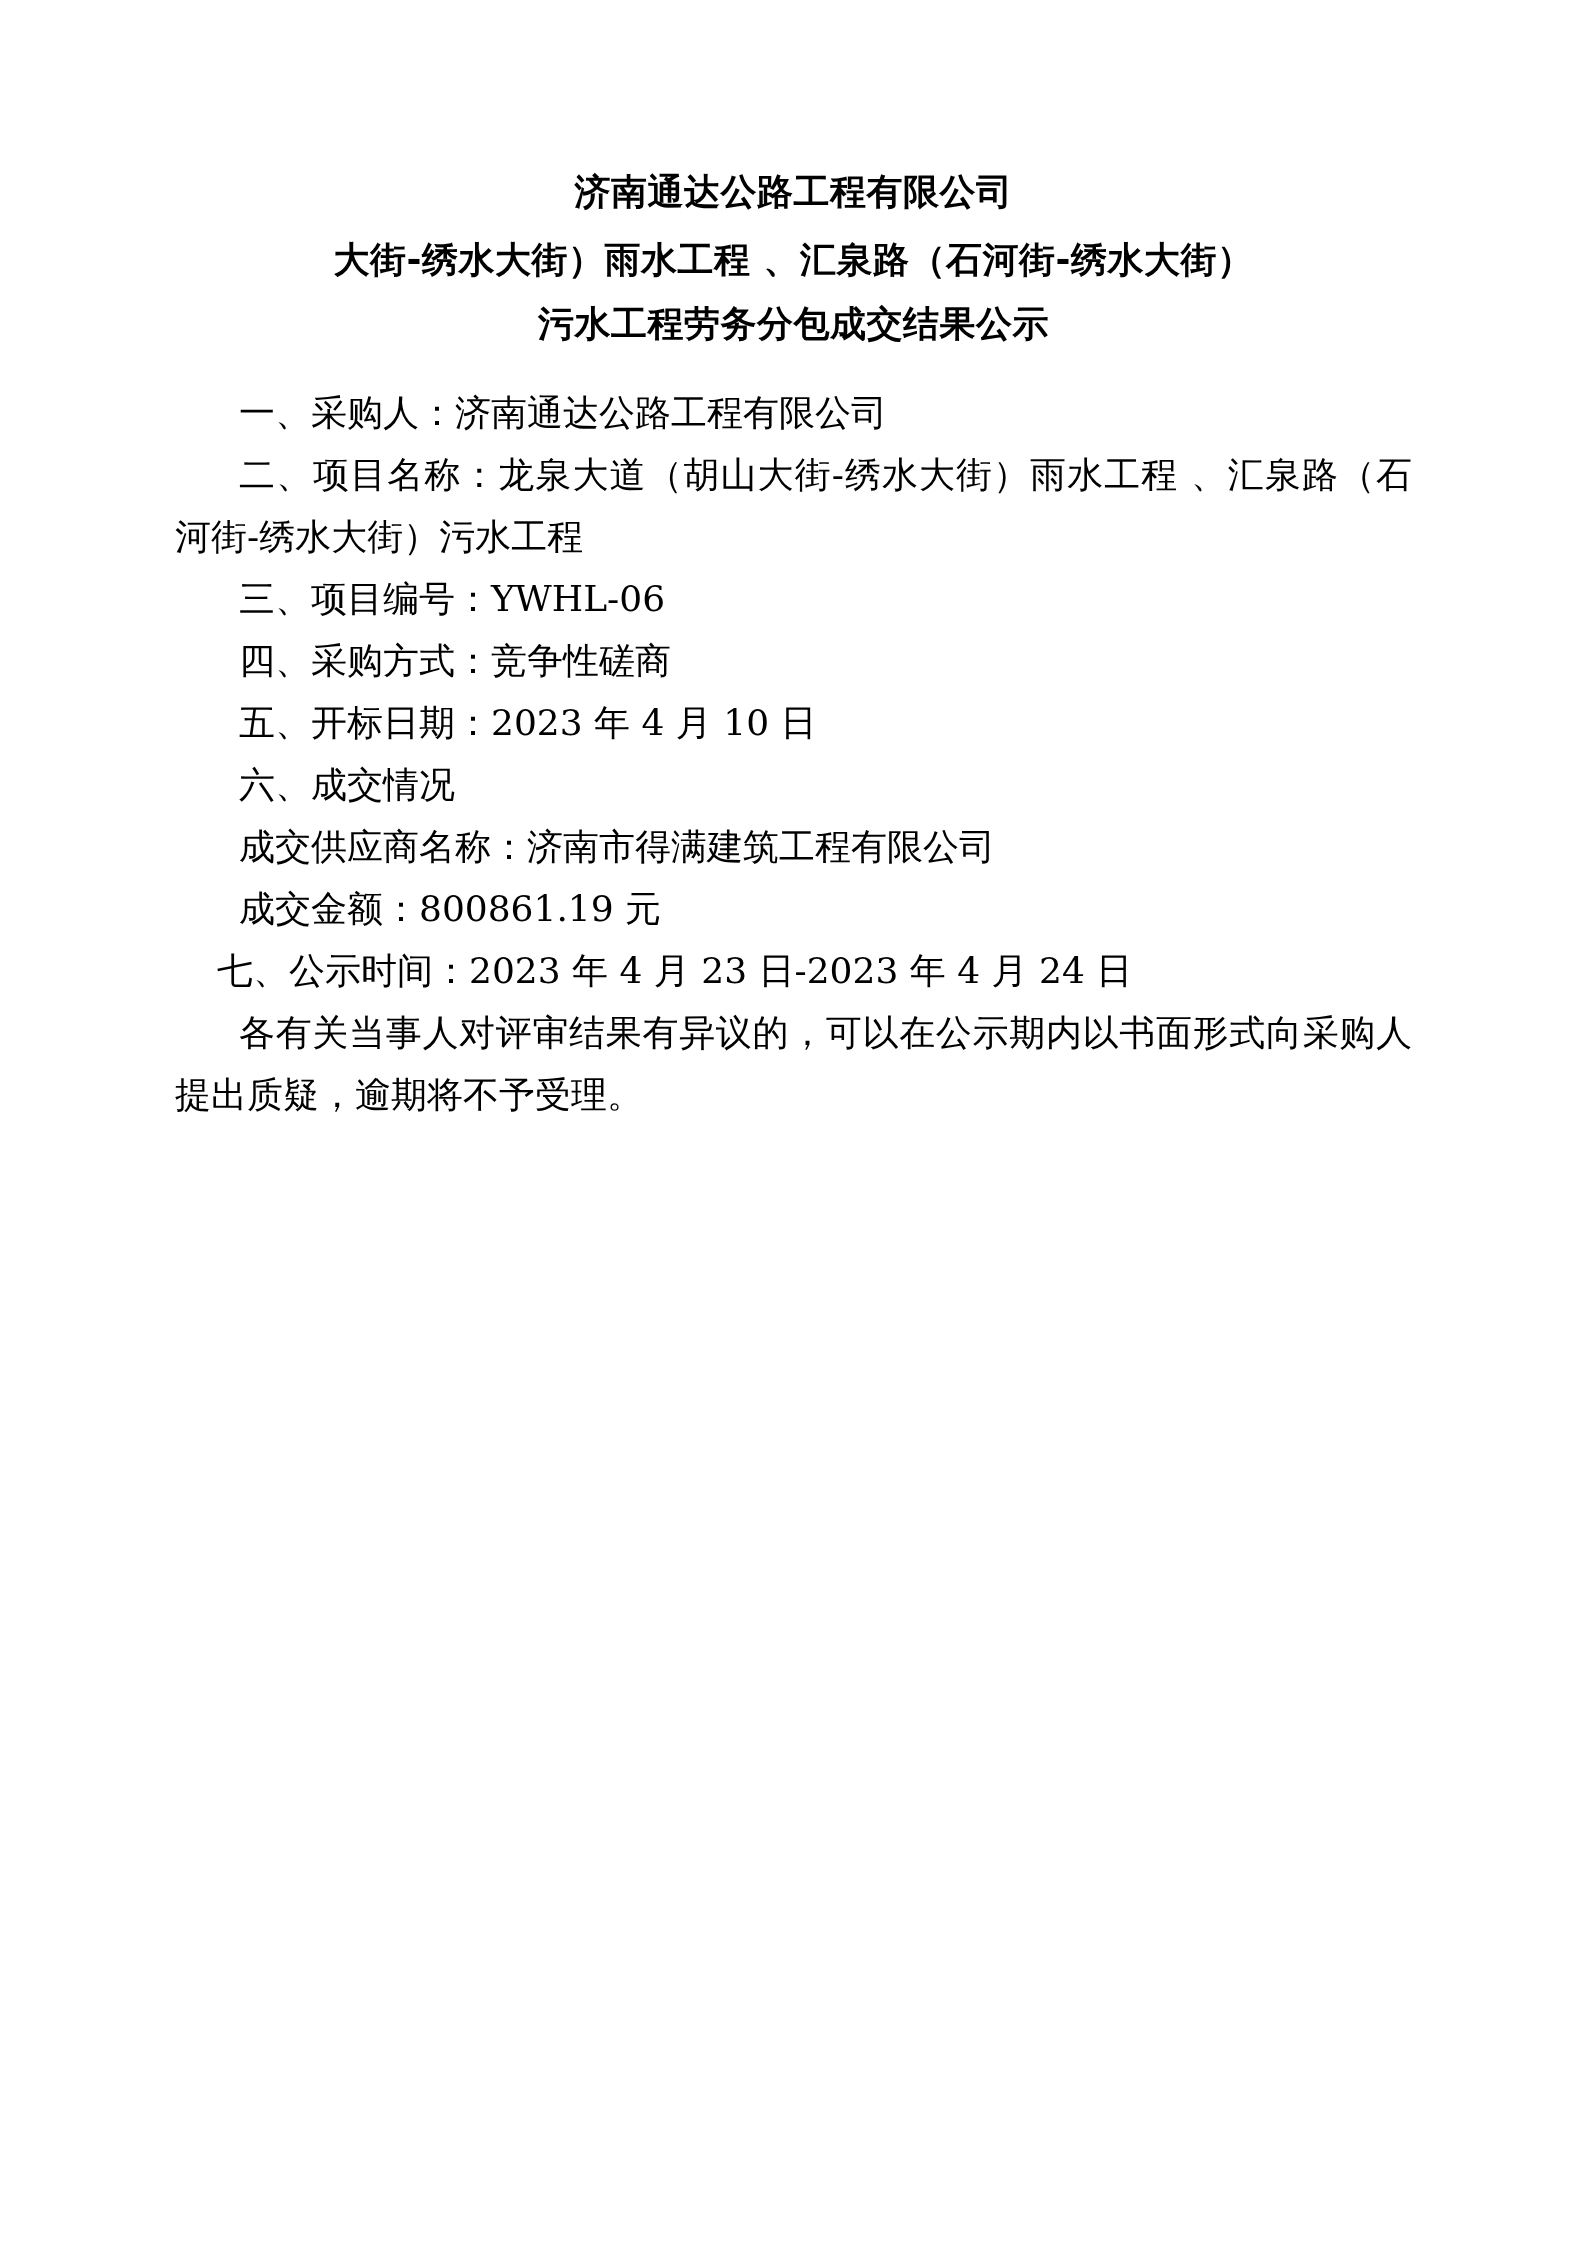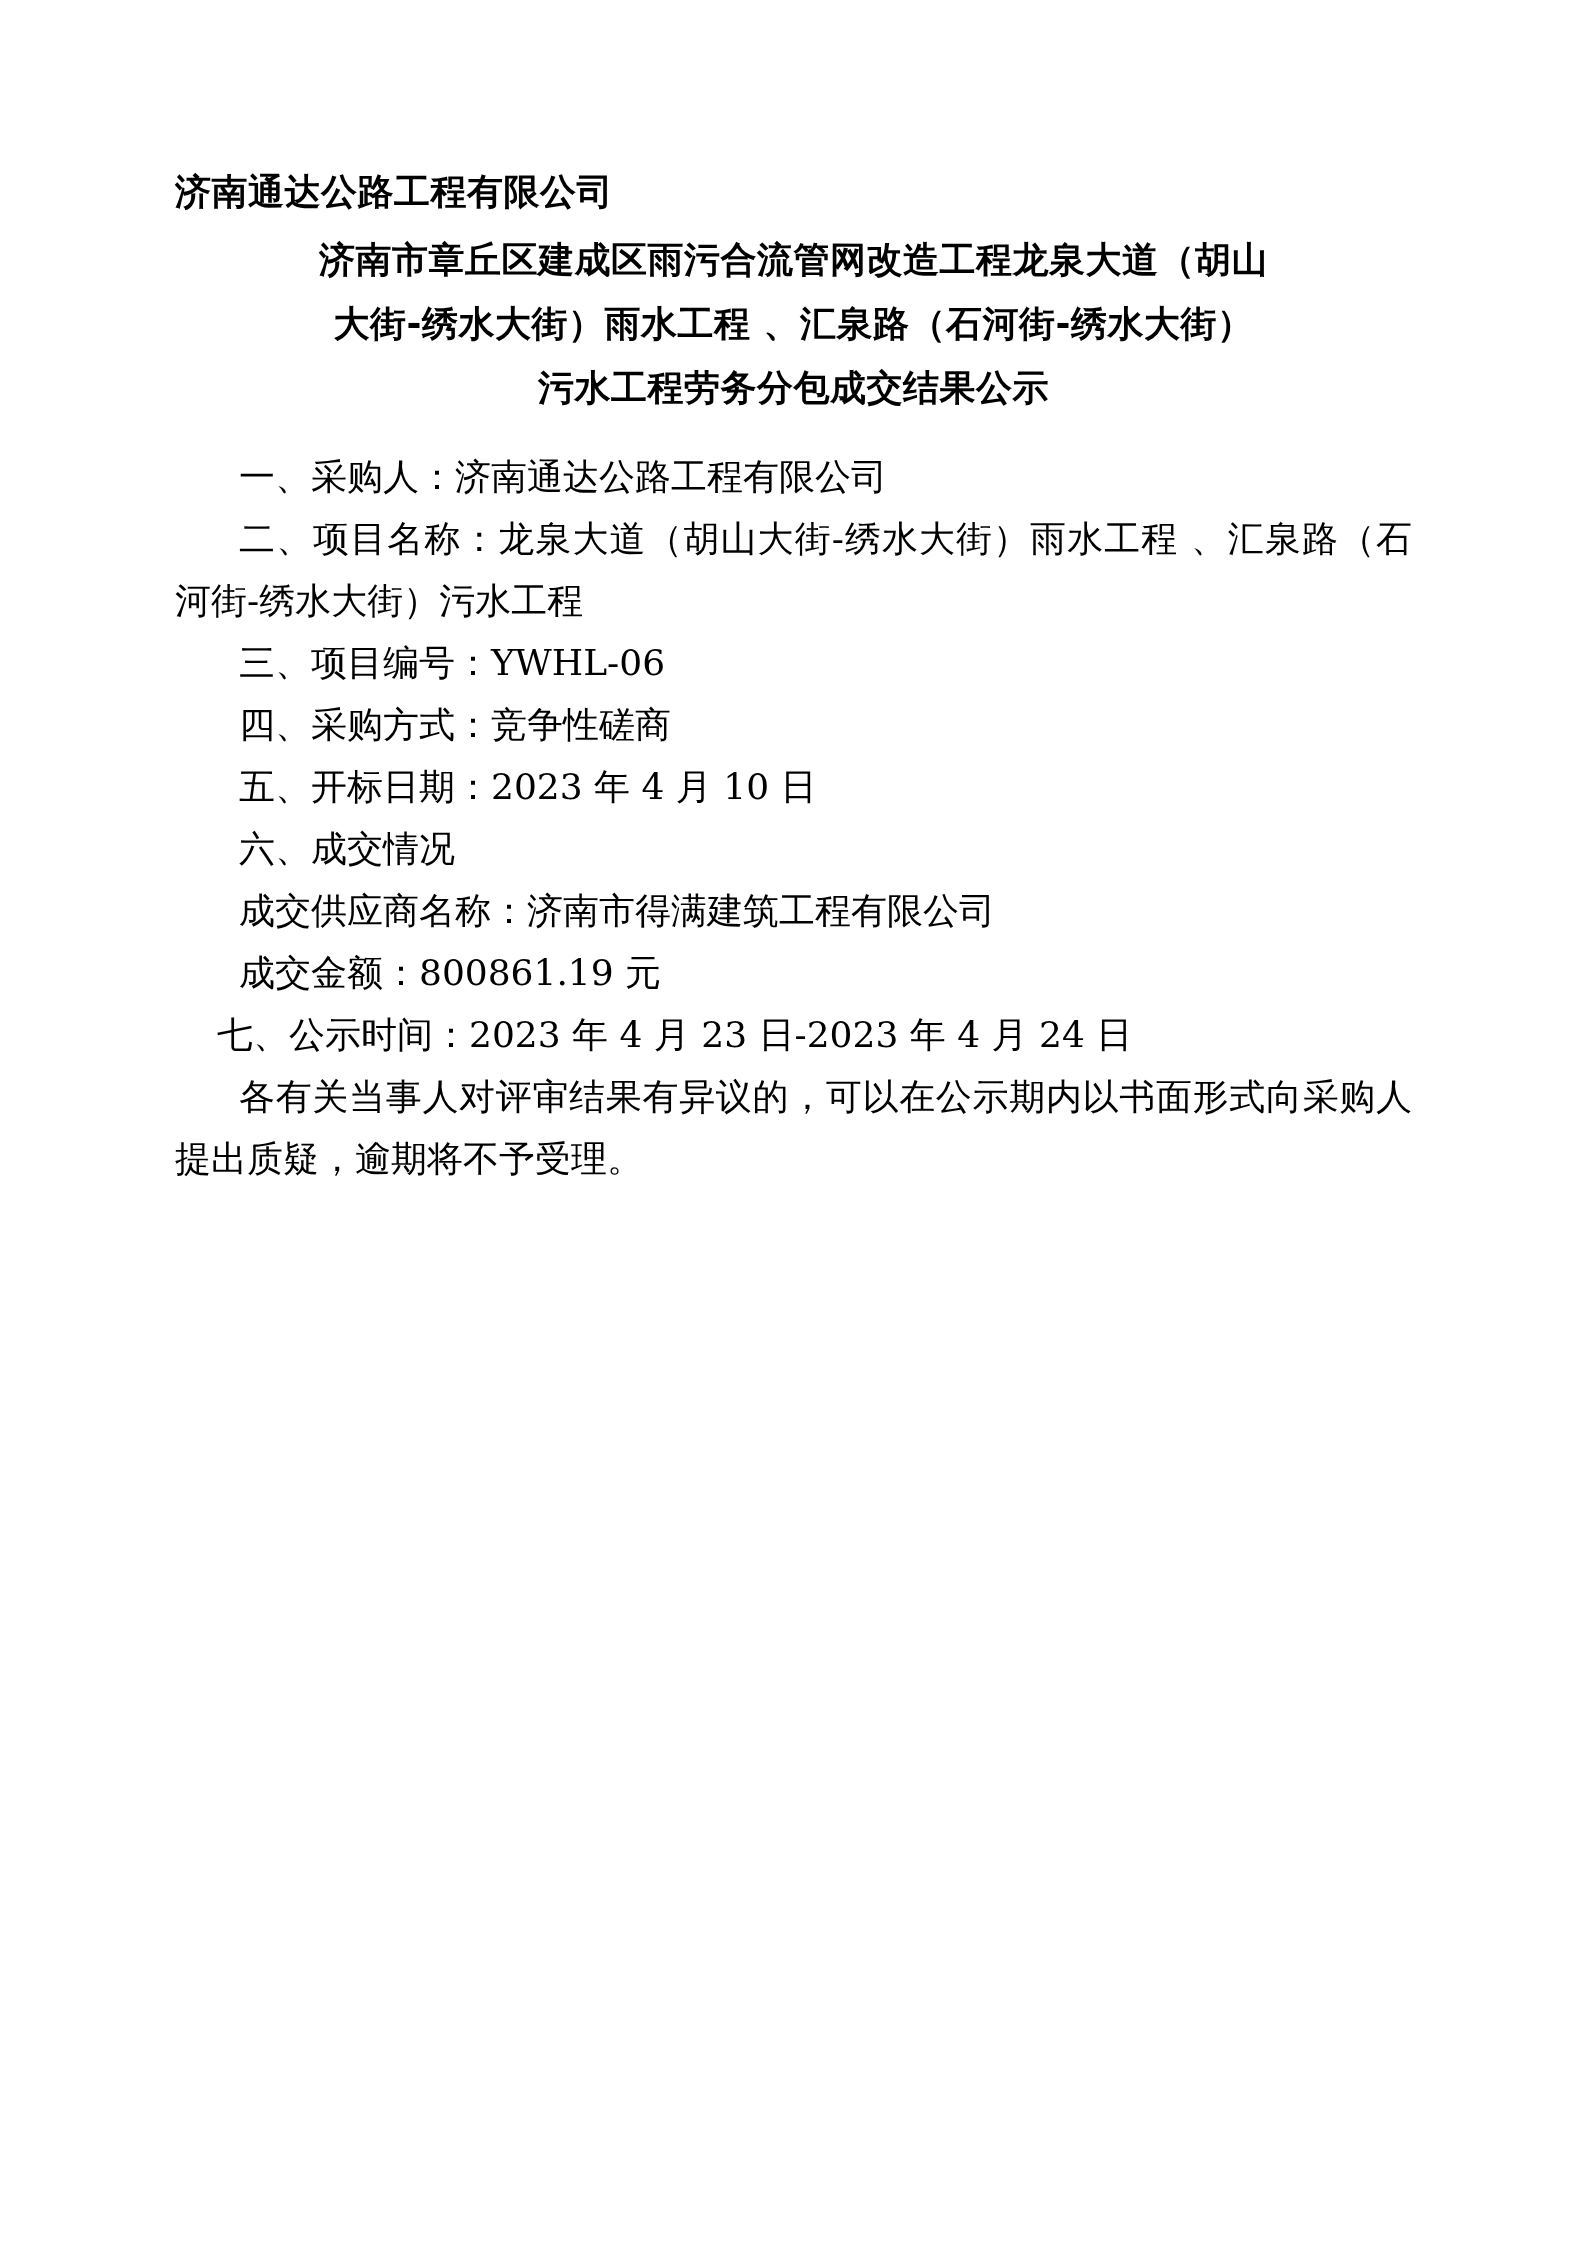--- a/index.html
+++ b/index.html
@@ -19,21 +19,21 @@
     width: 1587px;
     height: 2245px;
     box-sizing: border-box;
     padding: 160px 175px 0 175px;
   }
   .doc-title {
     font-family: "DejaVu Sans", sans-serif;
     font-weight: bold;
     font-size: 36px;
     line-height: 64px;
-    text-align: left;
+    text-align: center;
     letter-spacing: 0.5px;
   }
   .doc-title-main {
     font-family: "DejaVu Sans", sans-serif;
     font-weight: bold;
     font-size: 36px;
     line-height: 64px;
     text-align: center;
     letter-spacing: 0.5px;
     margin-top: 4px;
@@ -67,21 +67,20 @@
   }
 </style>
 </head>
 <body>
 
 <div class="page">
 
   <div class="doc-title">济南通达公路工程有限公司</div>
 
   <div class="doc-title-main">
-    <div>济南市章丘区建成区雨污合流管网改造工程龙泉大道（胡山</div>
     <div>大街-绣水大街）雨水工程 、汇泉路（石河街-绣水大街）</div>
     <div>污水工程劳务分包成交结果公示</div>
   </div>
 
   <div class="body-block">
 
     <p class="para">一、采购人：济南通达公路工程有限公司</p>
 
     <p class="para-hang">二、项目名称：龙泉大道（胡山大街-绣水大街）雨水工程 、汇泉路（石河街-绣水大街）污水工程</p>
 

